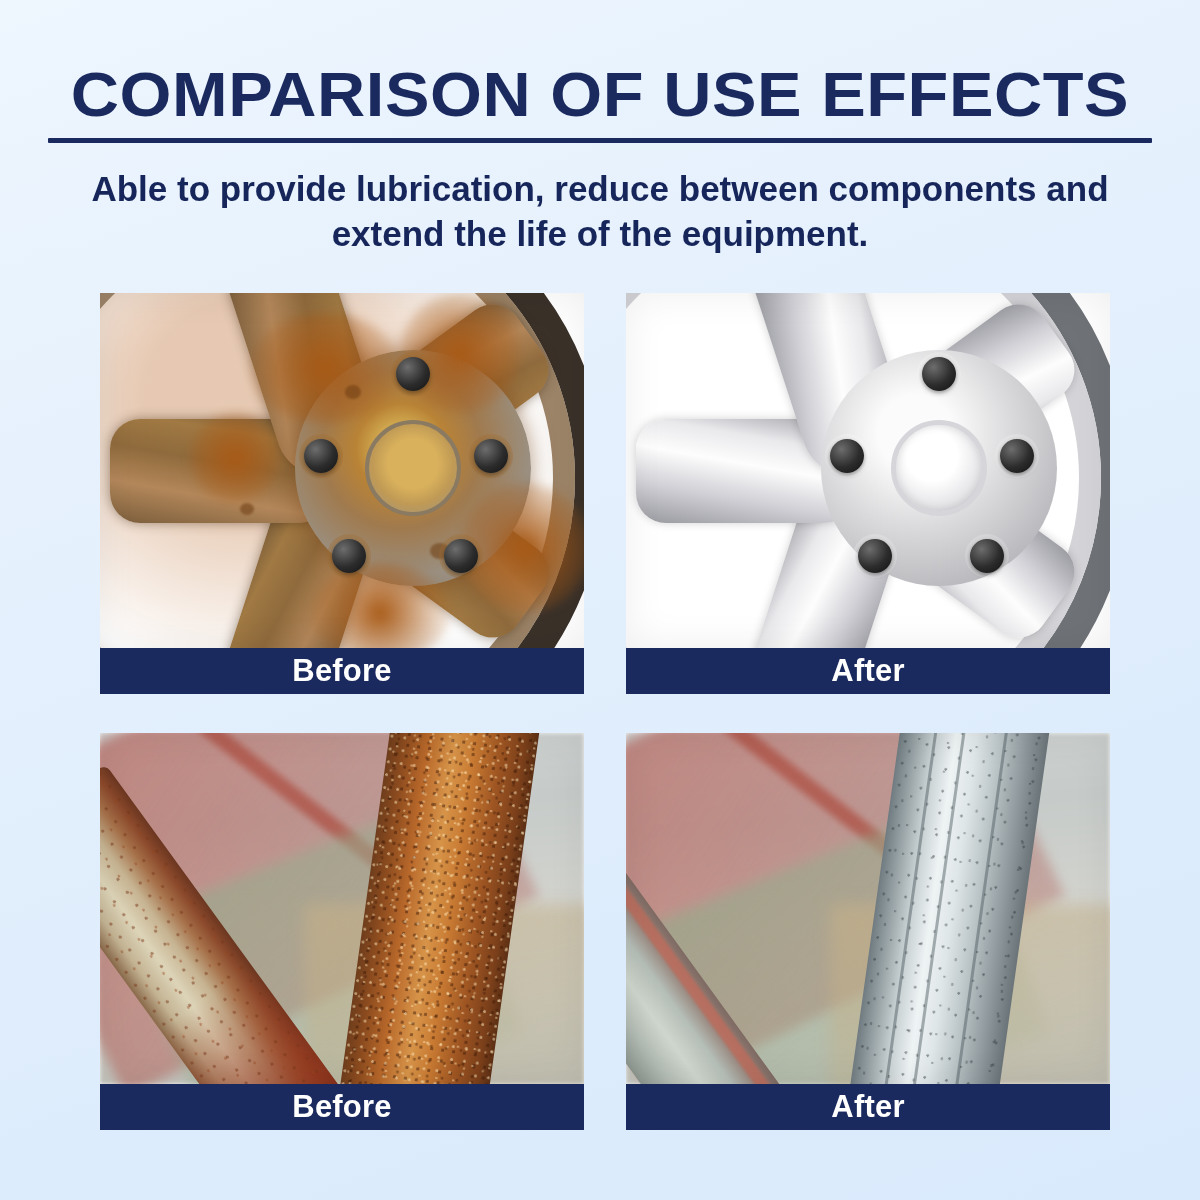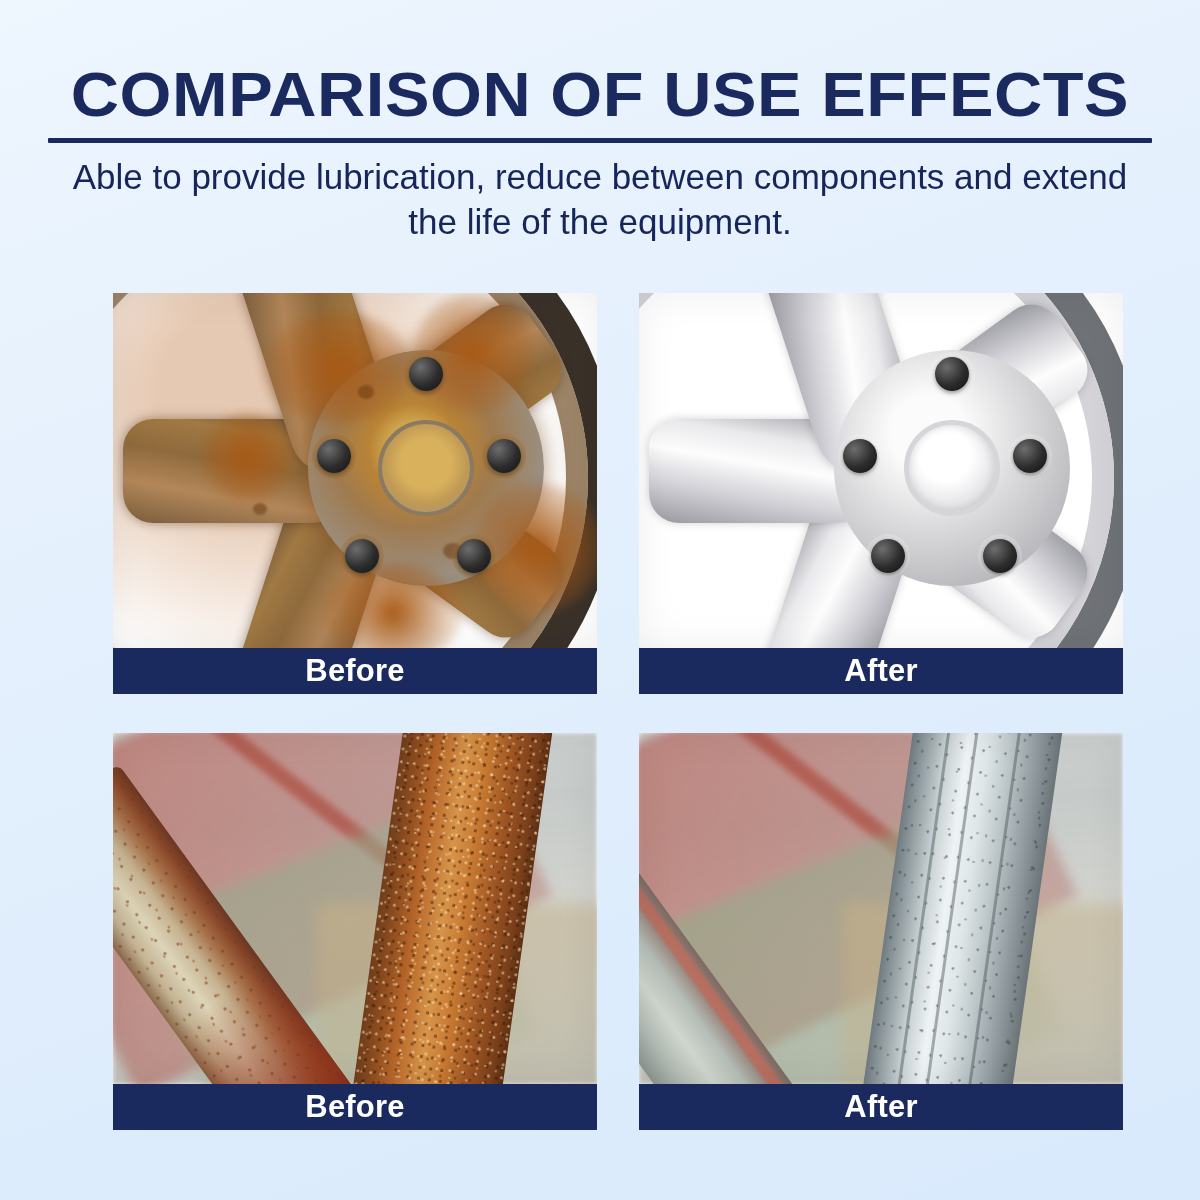--- a/index.html
+++ b/index.html
@@ -32,32 +32,32 @@
 
   .title-rule {
     width:1104px;
     height:5px;
     margin:12px auto 0;
     background:#1b2a5e;
     border-radius:1px;
   }
 
   .subtitle {
-    margin:12px auto 0;
+    margin:24px auto 0;
     width:1110px;
     font-size:35px;
-    font-weight:400;
+    font-weight:700;
     color:#17265a;
     line-height:1.28;
   }
 
   
   .grid {
     position:absolute;
-    top:293px; left:113px;
+    top:293px; left:100px;
     width:1077px;
     display:grid;
     grid-template-columns:484px 484px;
     grid-template-rows:auto auto;
     column-gap:42px;
     row-gap:39px;
   }
 
   .panel { width:484px; }
 

